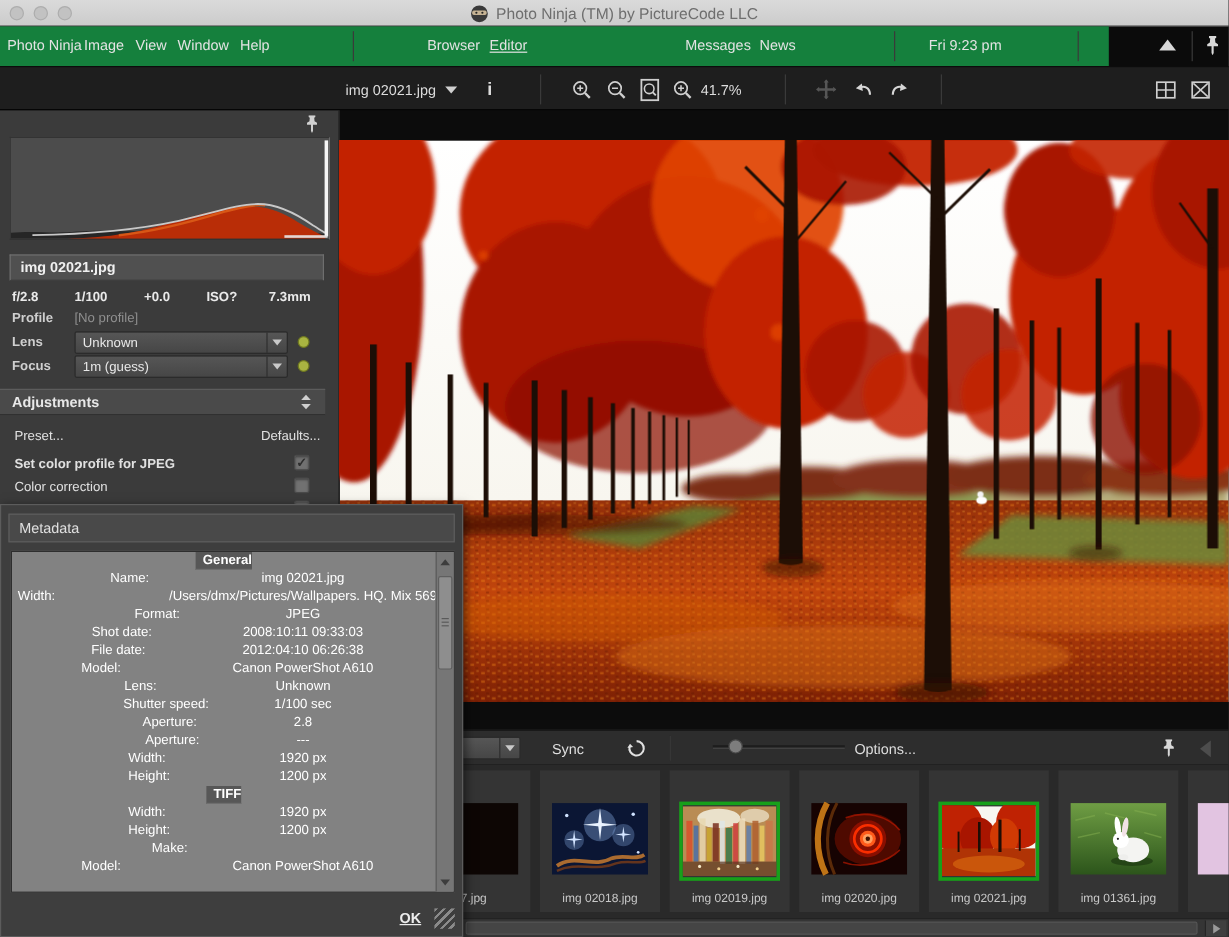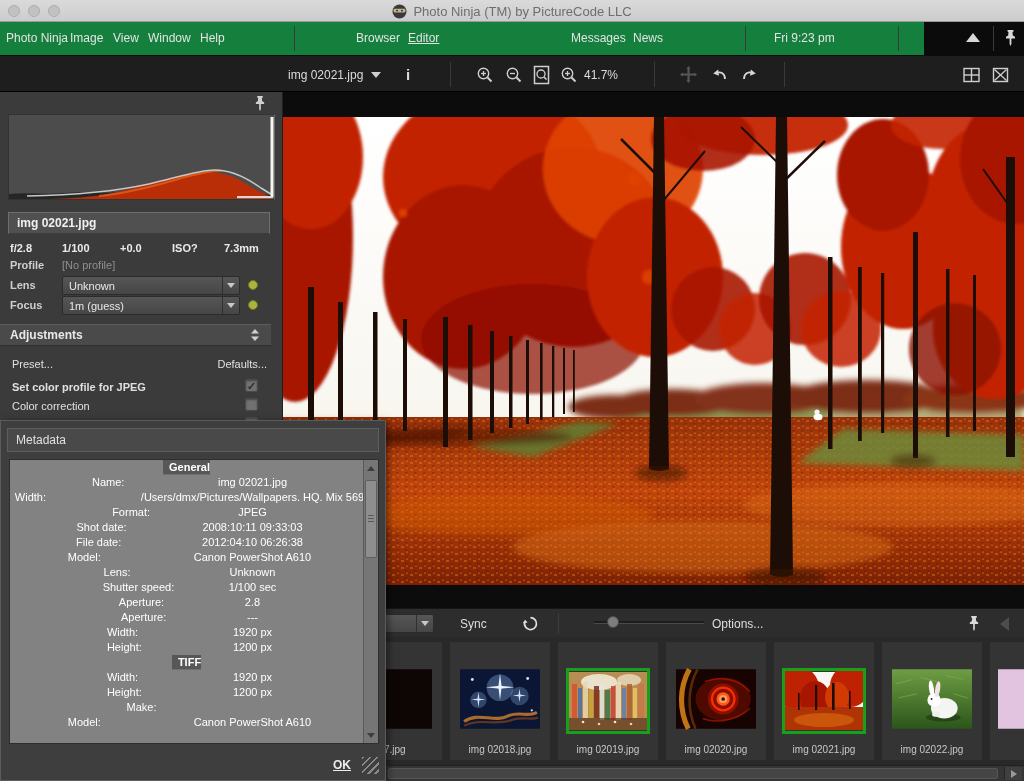--- a/index.html
+++ b/index.html
@@ -551,21 +551,21 @@
           <path d="M4 14 L20 10 M28 8 L44 12 M52 6 L70 10 M6 28 L24 24 M60 24 L74 28" stroke="#86b050" stroke-width="1.2" opacity="0.5"></path>
           <ellipse cx="50" cy="47" rx="17" ry="4" fill="#1e3a12" opacity="0.7"></ellipse>
           <ellipse cx="51" cy="38" rx="13" ry="10" fill="#f4f4f2"></ellipse>
           <circle cx="41" cy="30" r="6.5" fill="#ffffff"></circle>
           <ellipse cx="38.5" cy="19" rx="2.4" ry="8" fill="#ffffff" transform="rotate(-8 38.5 19)"></ellipse>
           <ellipse cx="44.5" cy="19.5" rx="2.4" ry="8" fill="#f2e2e6" transform="rotate(9 44.5 19.5)"></ellipse>
           <circle cx="38.6" cy="29" r="0.9" fill="#222"></circle>
           <ellipse cx="43" cy="44" rx="4" ry="2.4" fill="#eeeeec"></ellipse>
         </svg>
       </div>
-      <div class="celllabel">img 02022.jpg</div>
+      <div class="celllabel">img 01361.jpg</div>
     </div>
 
     <div class="cell" style="left:990px">
       <div class="cellimg plain" style="left:8px;transform:none">
         <svg viewBox="0 0 78 58">
             <rect width="78" height="58" fill="#e2c4e1"></rect>
           </svg>
       </div>
     </div>
   </div>

